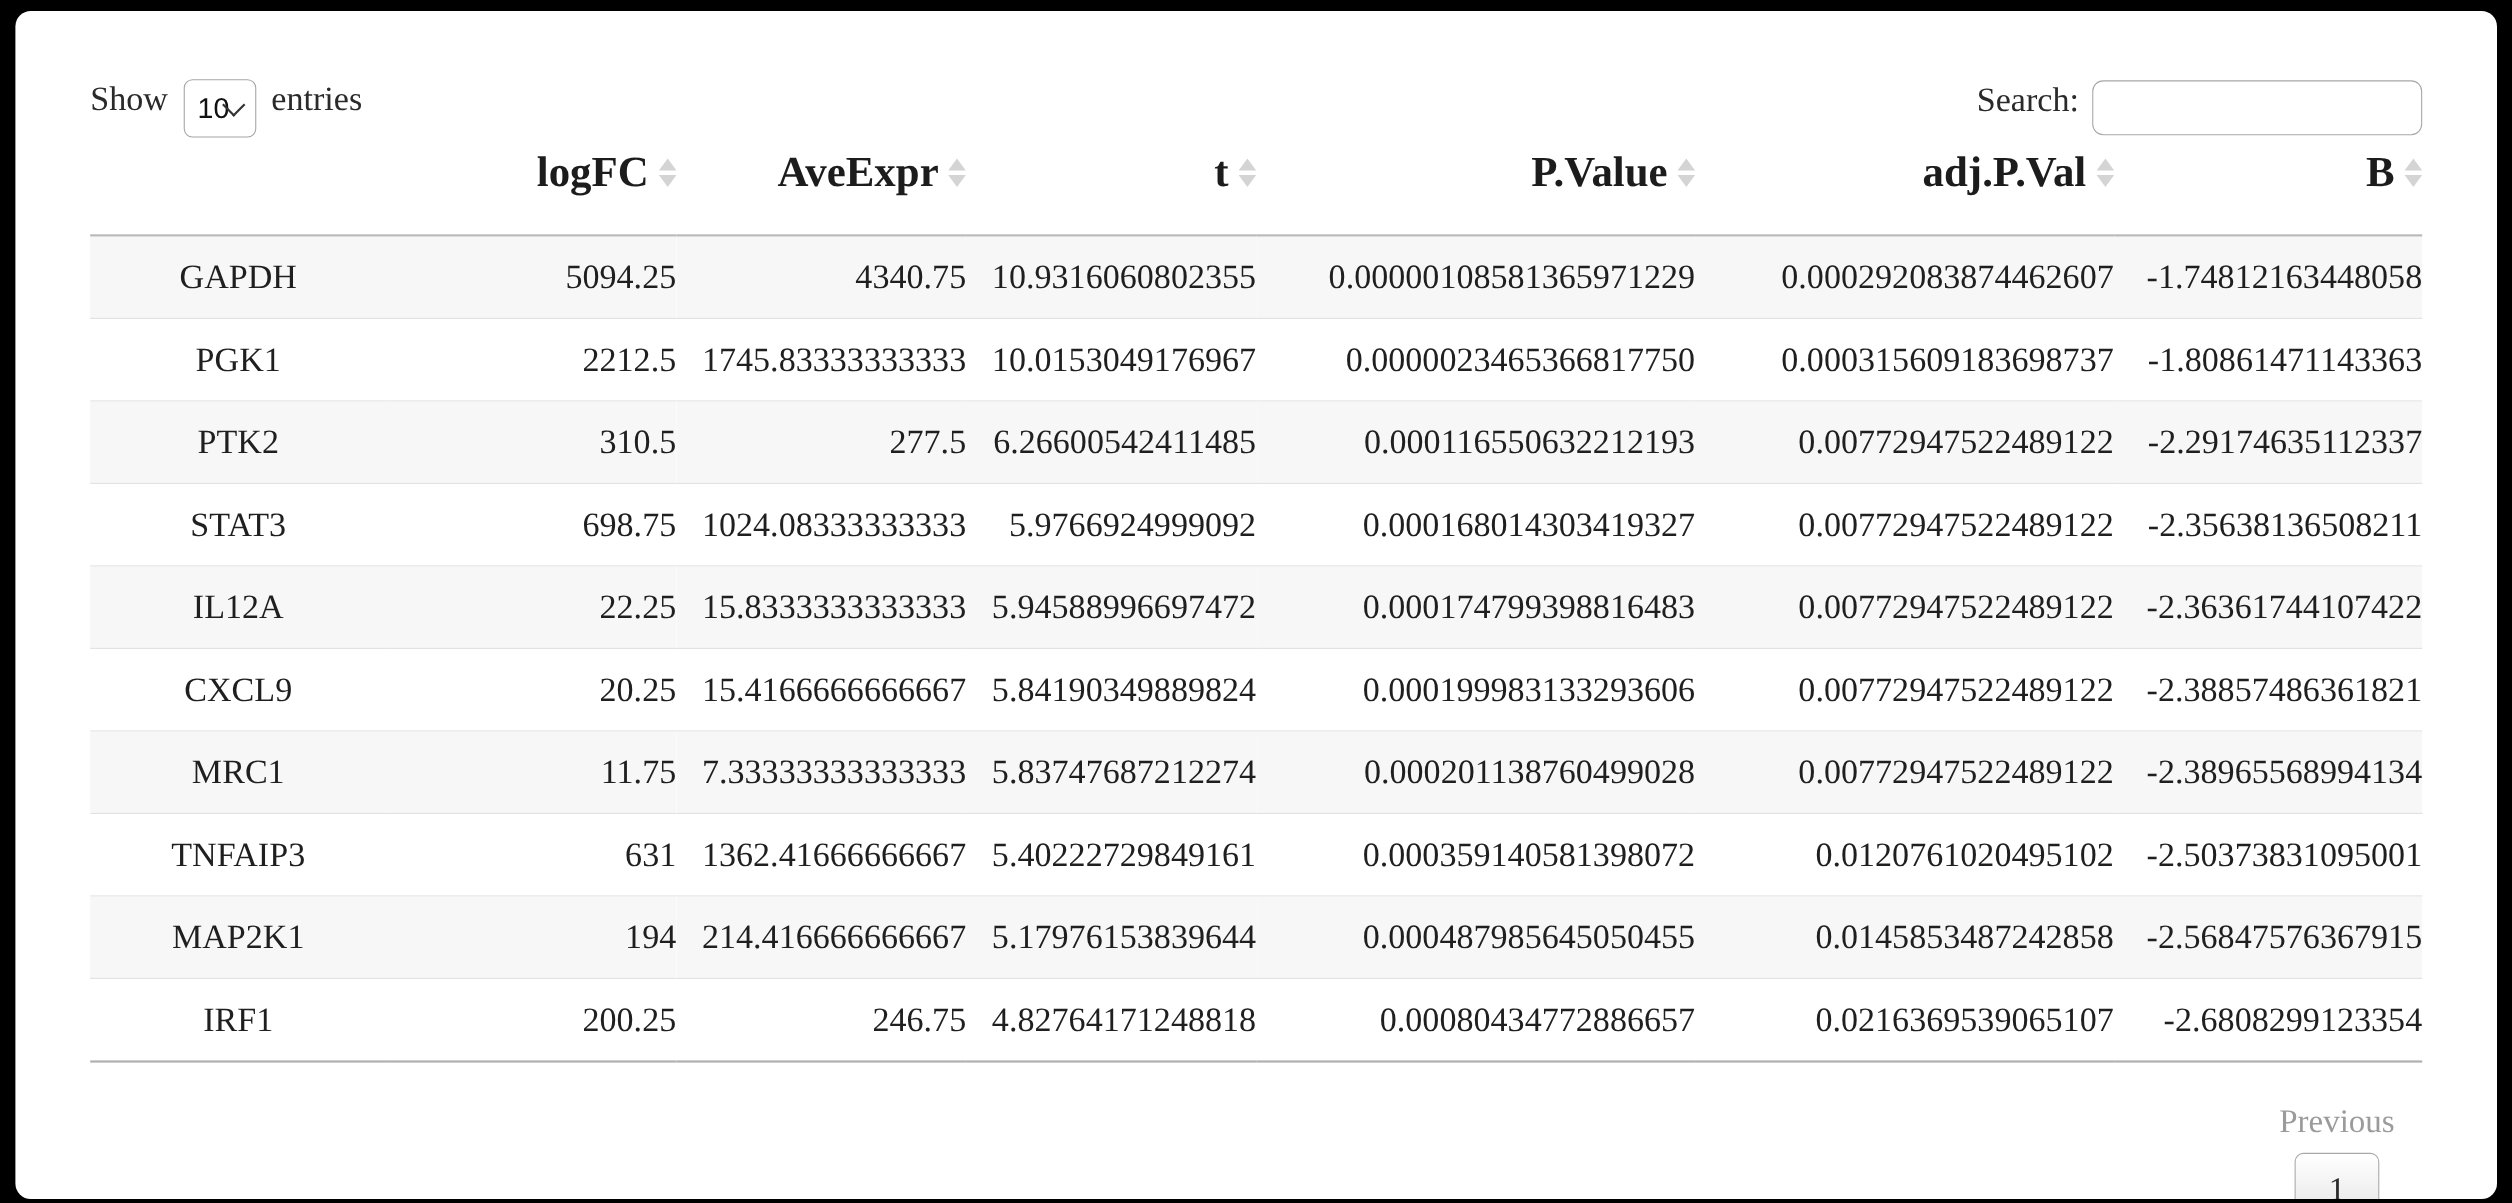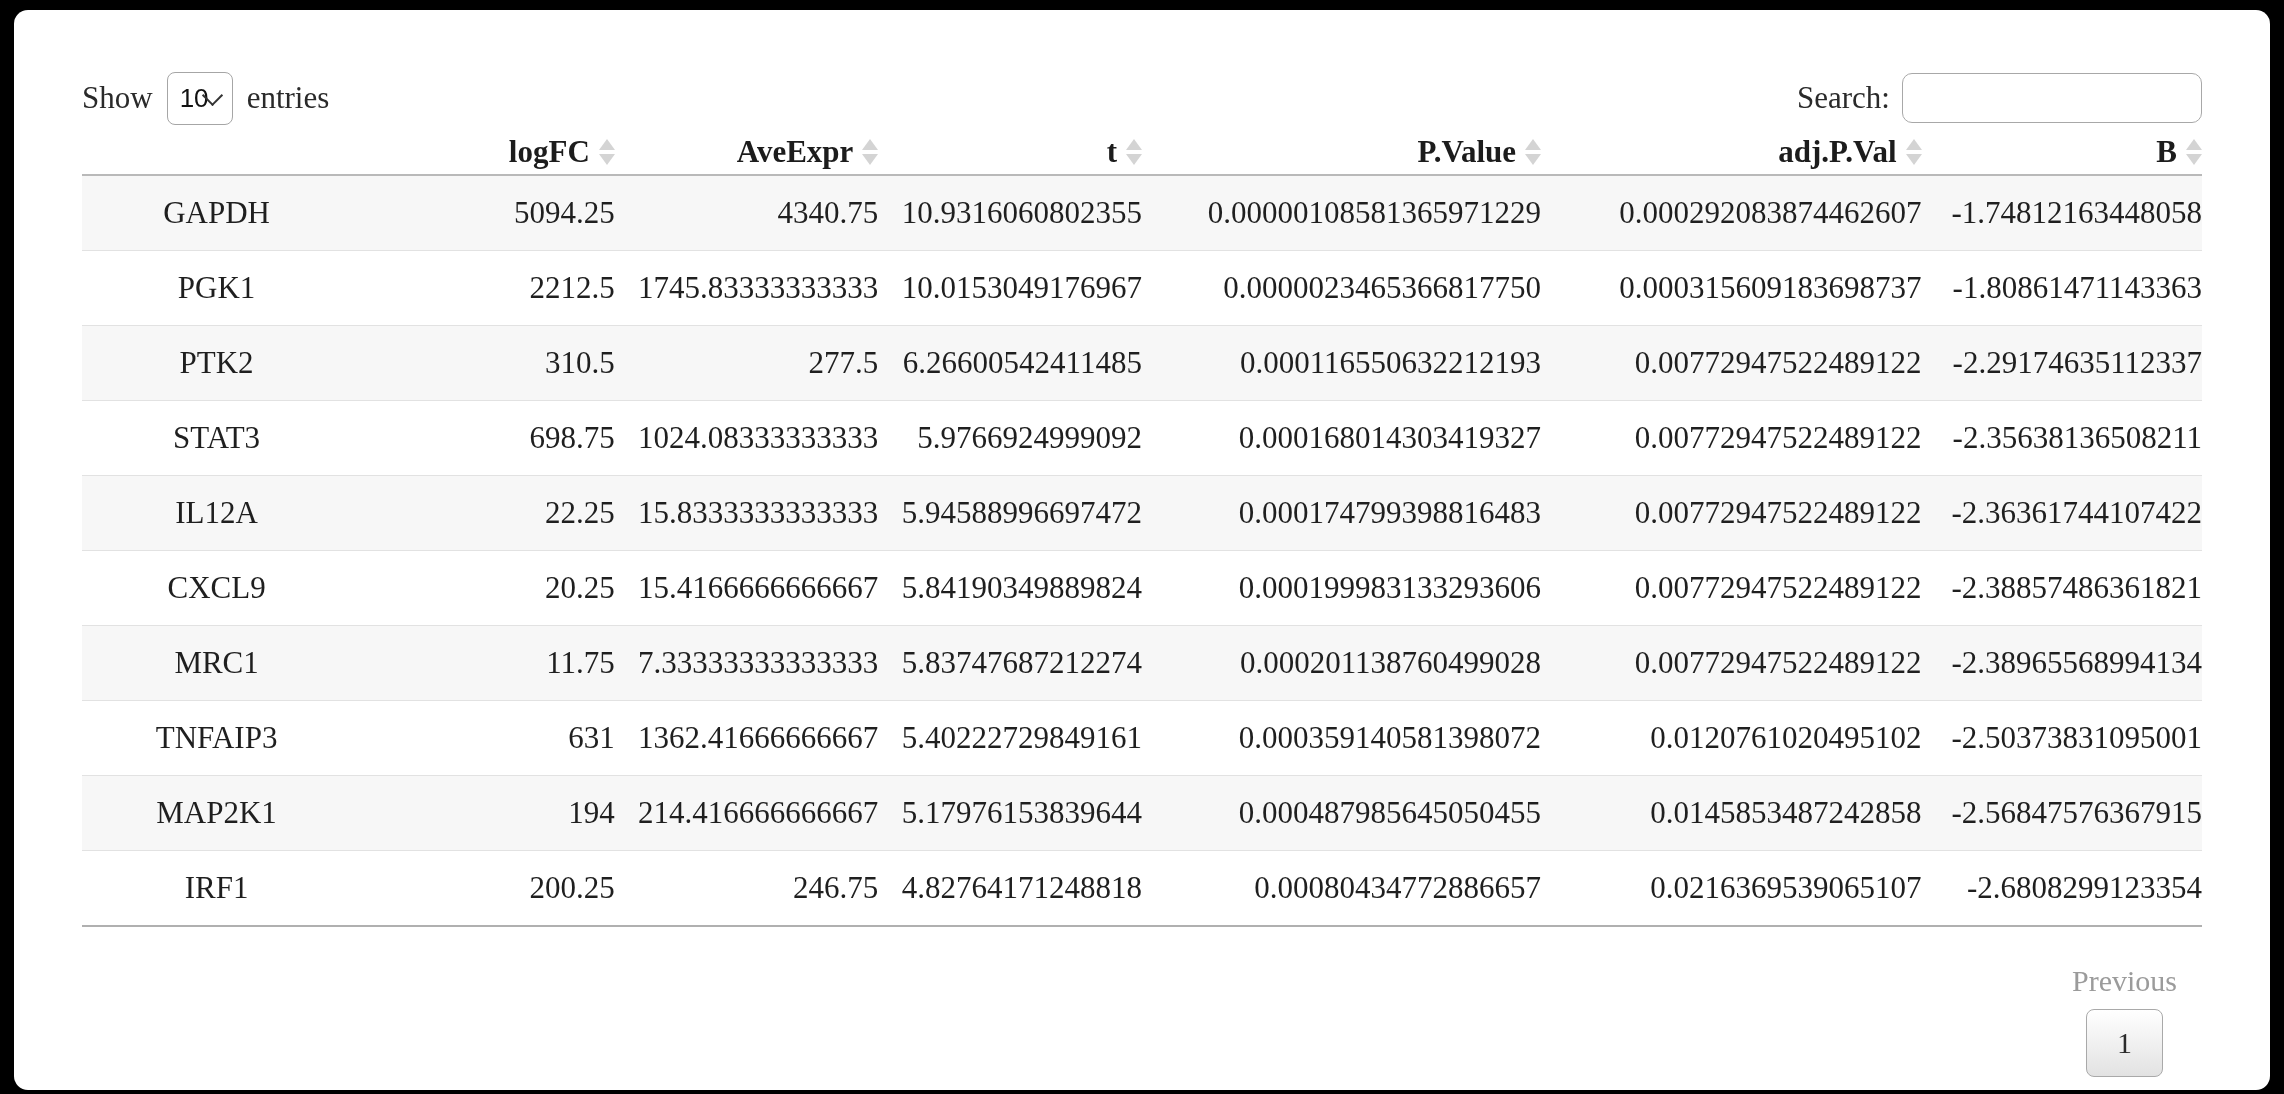--- a/index.html
+++ b/index.html
@@ -24,21 +24,21 @@
   
   .top-bar {
     display: flex;
     align-items: center;
     justify-content: space-between;
     height: 118px;
     padding-top: 58px;
   }
   .length-ctl, .search-ctl {
     display: flex;
-    align-items: center;
+    align-items: flex-start;
     font-size: 31px;
     color: #2a2a2a;
     white-space: nowrap;
   }
   .length-ctl .lbl-pre { margin-right: 14px; }
   .length-ctl .lbl-post { margin-left: 14px; }
 
   .select-box {
     position: relative;
     width: 66px;
@@ -81,25 +81,25 @@
     outline: none;
   }
 
   
   table.dt {
     width: 100%;
     border-collapse: collapse;
     table-layout: fixed;
   }
   table.dt th {
-    font-size: 31px;
+    font-size: 39px;
     font-weight: bold;
     color: #1c1c1c;
     text-align: right;
-    padding: 6px 0 4px 0;
+    padding: 6px 0 34px 0;
     border-bottom: 2.5px solid #b9b9b9;
     vertical-align: bottom;
     white-space: nowrap;
   }
   table.dt th.col-gene { text-align: left; }
   .th-wrap {
     display: inline-flex;
     align-items: center;
     justify-content: flex-end;
     gap: 9px;

